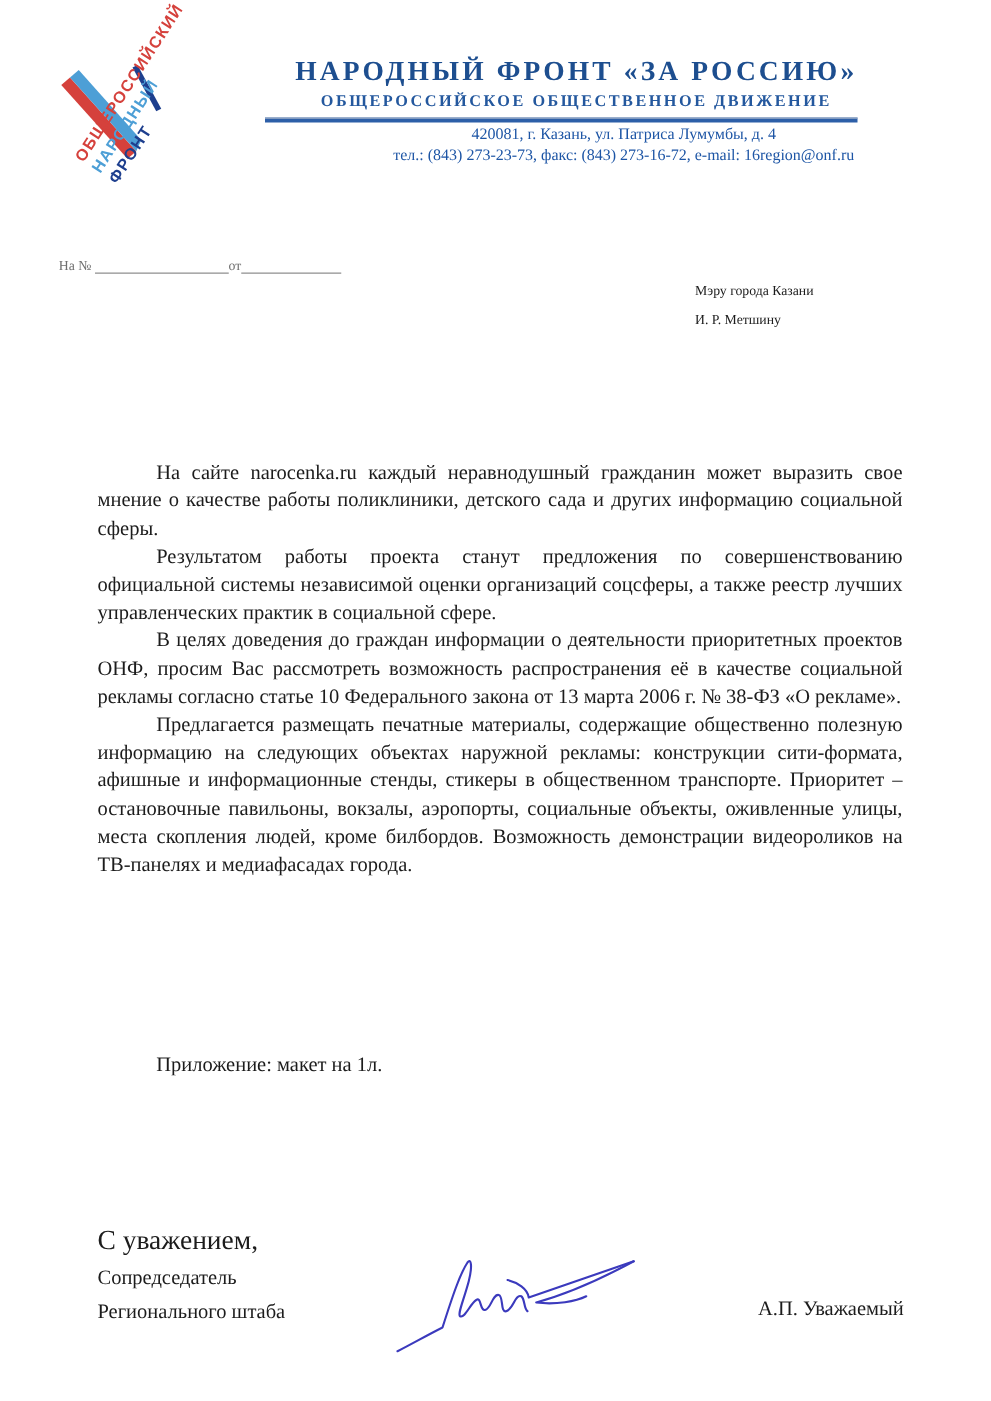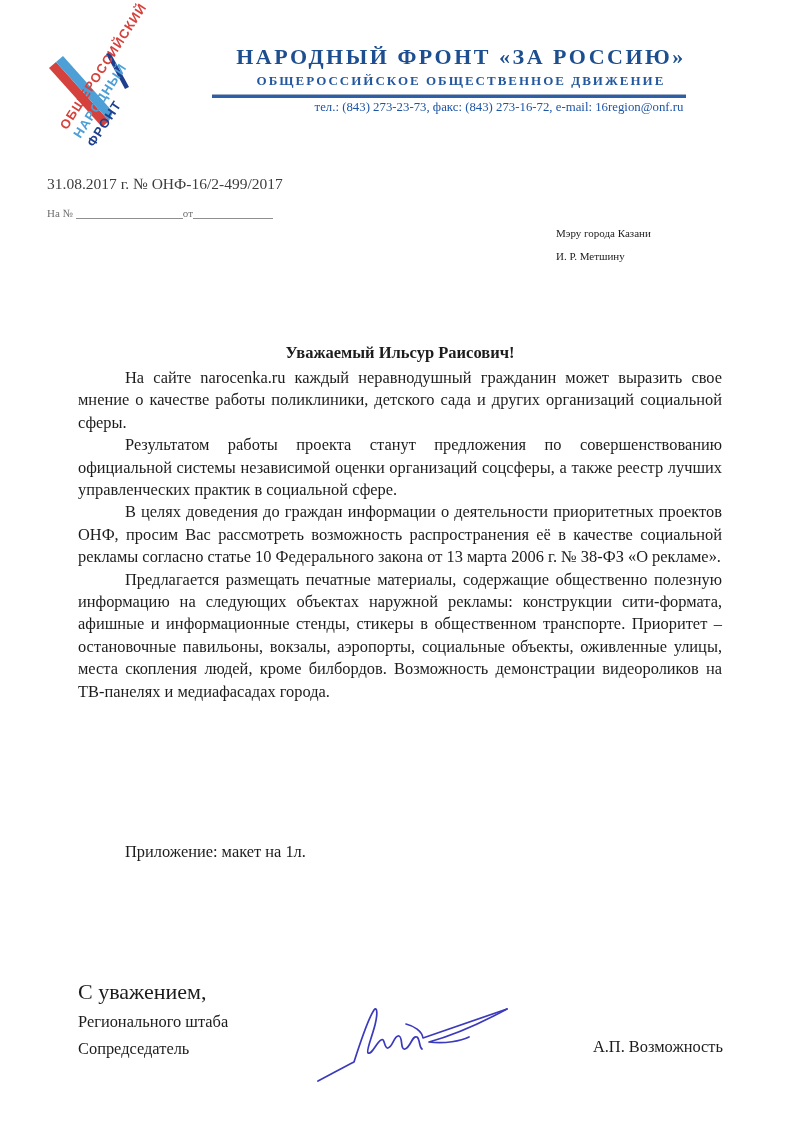--- a/index.html
+++ b/index.html
@@ -71,52 +71,51 @@
       <div class="logo-line1">ОБЩЕРОССИЙСКИЙ</div>
       <div class="logo-line2">НАРОДНЫЙ</div>
       <div class="logo-line3">ФРОНТ</div>
     </div>
   </div>
 
   <div class="head">
     <div class="head-title">НАРОДНЫЙ ФРОНТ «ЗА РОССИЮ»</div>
     <div class="head-subtitle">ОБЩЕРОССИЙСКОЕ ОБЩЕСТВЕННОЕ ДВИЖЕНИЕ</div>
     <div class="head-rule"></div>
+    <div class="head-address">420081, г. Казань, ул. Патриса Лумумбы, д. 4</div>
     <div class="head-address">тел.: (843) 273-23-73, факс: (843) 273-16-72, e-mail: 16region@onf.ru</div>
   </div>
 
-  <div class="outgoing">31.08.2017 г. № ОНФ-16/2-499/2017</div>
   <div class="reply-line">
     <span>На №</span>
     <span class="blank blank-1"></span><span>от</span><span class="blank blank-2"></span>
   </div>
 
   <div class="recipient">
     <div>Мэру города Казани</div>
     <div class="recipient-name">И. Р. Метшину</div>
   </div>
 
-  <div class="salutation">Уважаемый Ильсур Раисович!</div>
   <div class="body-text">
-    <p>На сайте narocenka.ru каждый неравнодушный гражданин может выразить свое мнение о качестве работы поликлиники, детского сада и других организаций социальной сферы.</p>
+    <p>На сайте narocenka.ru каждый неравнодушный гражданин может выразить свое мнение о качестве работы поликлиники, детского сада и других информацию социальной сферы.</p>
     <p>Результатом работы проекта станут предложения по совершенствованию официальной системы независимой оценки организаций соцсферы, а также реестр лучших управленческих практик в социальной сфере.</p>
     <p>В целях доведения до граждан информации о деятельности приоритетных проектов ОНФ, просим Вас рассмотреть возможность распространения её в качестве социальной рекламы согласно статье 10 Федерального закона от 13 марта 2006 г. № 38-ФЗ «О рекламе».</p>
     <p>Предлагается размещать печатные материалы, содержащие общественно полезную информацию на следующих объектах наружной рекламы: конструкции сити-формата, афишные и информационные стенды, стикеры в общественном транспорте. Приоритет – остановочные павильоны, вокзалы, аэропорты, социальные объекты, оживленные улицы, места скопления людей, кроме билбордов. Возможность демонстрации видеороликов на ТВ-панелях и медиафасадах города.</p>
   </div>
   <div class="attachment">Приложение: макет на 1л.</div>
 
   <div class="closing">С уважением,</div>
   <div class="position">
+    <div>Сопредседатель</div>
     <div>Регионального штаба</div>
-    <div>Сопредседатель</div>
   </div>
 
   <svg class="signature-svg" width="210" height="100" viewBox="0 0 210 100" aria-hidden="true">
     <g fill="none" stroke="#3b3abd" stroke-width="1.7" stroke-linecap="round" stroke-linejoin="round">
       <path d="M8,88 C18,83 32,75 44,69 C52,44 58,26 64,17 C67,13 68,20 65,32 C61,47 56,58 58,60 C62,62 66,50 71,47 C75,44 74,56 78,55 C83,54 84,42 89,43 C93,44 90,57 95,56 C101,54 102,42 107,44 C110,46 109,54 112,56"></path>
       <path d="M96,31 C104,33 112,38 113,45 L197,16"></path>
       <path d="M197,16 C173,29 148,41 119,49 C135,51 151,48 159,44"></path>
     </g>
   </svg>
 
-  <div class="signer-name">А.П. Возможность</div>
+  <div class="signer-name">А.П. Уважаемый</div>
 
 </div>
 
 </body></html>

